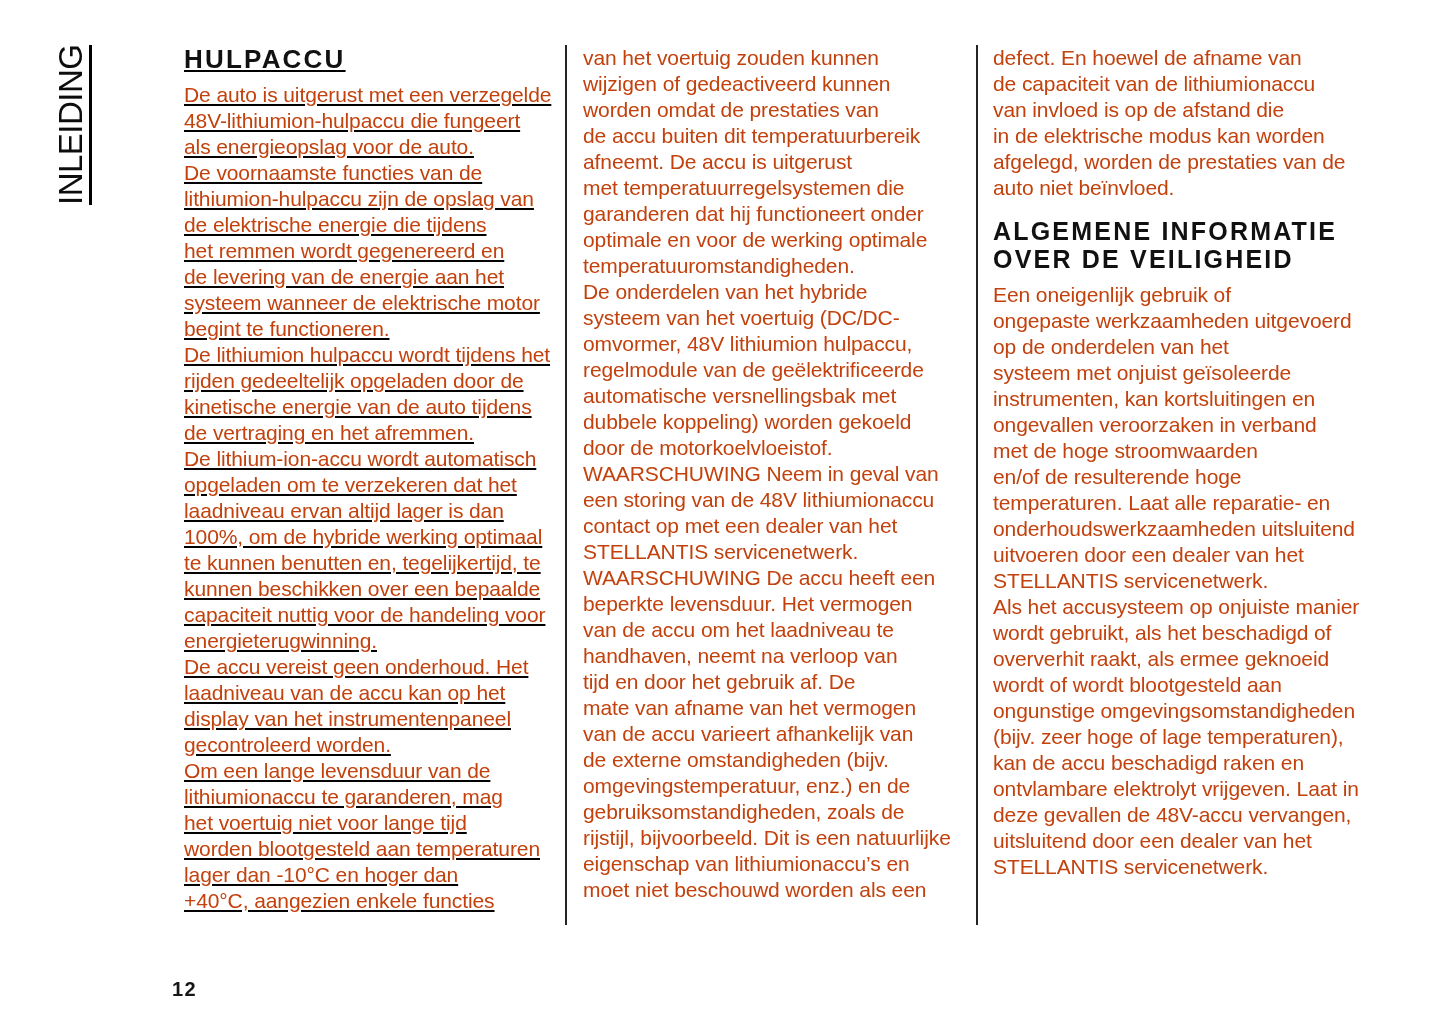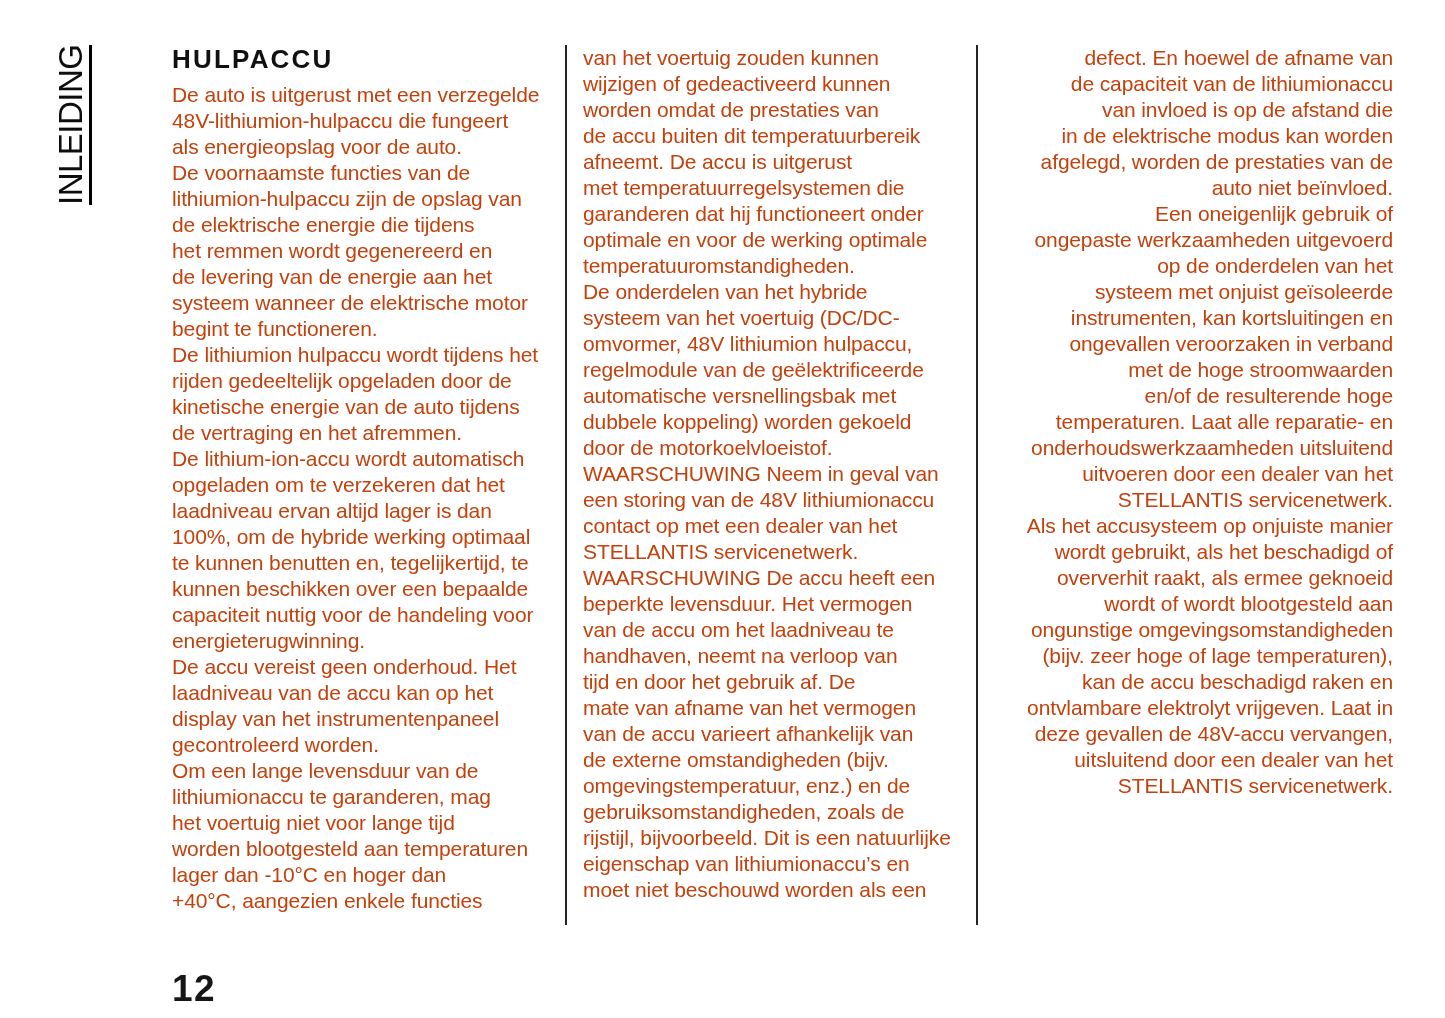--- a/index.html
+++ b/index.html
@@ -32,23 +32,23 @@
     color: #0d0d0d;
     border-bottom: 3px solid #000000;
     transform-origin: left bottom;
     transform: rotate(-90deg);
     white-space: nowrap;
   }
   .col {
     position: absolute;
     top: 45px;
   }
-  .col1 { left: 172px; width: 392px; }
+  .col1 { left: 184px; width: 392px; text-decoration: underline; }
   .col2 { left: 583px; width: 392px; }
-  .col3 { left: 993px; width: 400px; text-align: right; }
+  .col3 { left: 993px; width: 400px; }
   .section-heading {
     margin: 0 0 9px 0;
     font-size: 26px;
     line-height: 28px;
     font-weight: bold;
     letter-spacing: 2.2px;
     color: #111111;
     white-space: pre-line;
   }
   .col3 .section-heading {
@@ -68,21 +68,21 @@
     height: 880px;
     width: 2px;
     background: #242424;
   }
   .divider.d1 { left: 565px; }
   .divider.d2 { left: 976px; }
   .page-number {
     position: absolute;
     left: 172px;
     top: 972px;
-    font-size: 37px;
+    font-size: 20px;
     line-height: 34px;
     font-weight: bold;
     letter-spacing: 1.5px;
     color: #161616;
   }
 </style>
 </head>
 <body>
 
 <div class="page">
@@ -165,20 +165,22 @@
 
   <div class="divider d2"></div>
 
   <section class="col col3">
     <div class="body-text">defect. En hoewel de afname van
 de capaciteit van de lithiumionaccu
 van invloed is op de afstand die
 in de elektrische modus kan worden
 afgelegd, worden de prestaties van de
 auto niet beïnvloed.</div>
+    <h2 class="section-heading">ALGEMENE INFORMATIE
+OVER DE VEILIGHEID</h2>
     <div class="body-text">Een oneigenlijk gebruik of
 ongepaste werkzaamheden uitgevoerd
 op de onderdelen van het
 systeem met onjuist geïsoleerde
 instrumenten, kan kortsluitingen en
 ongevallen veroorzaken in verband
 met de hoge stroomwaarden
 en/of de resulterende hoge
 temperaturen. Laat alle reparatie- en
 onderhoudswerkzaamheden uitsluitend

